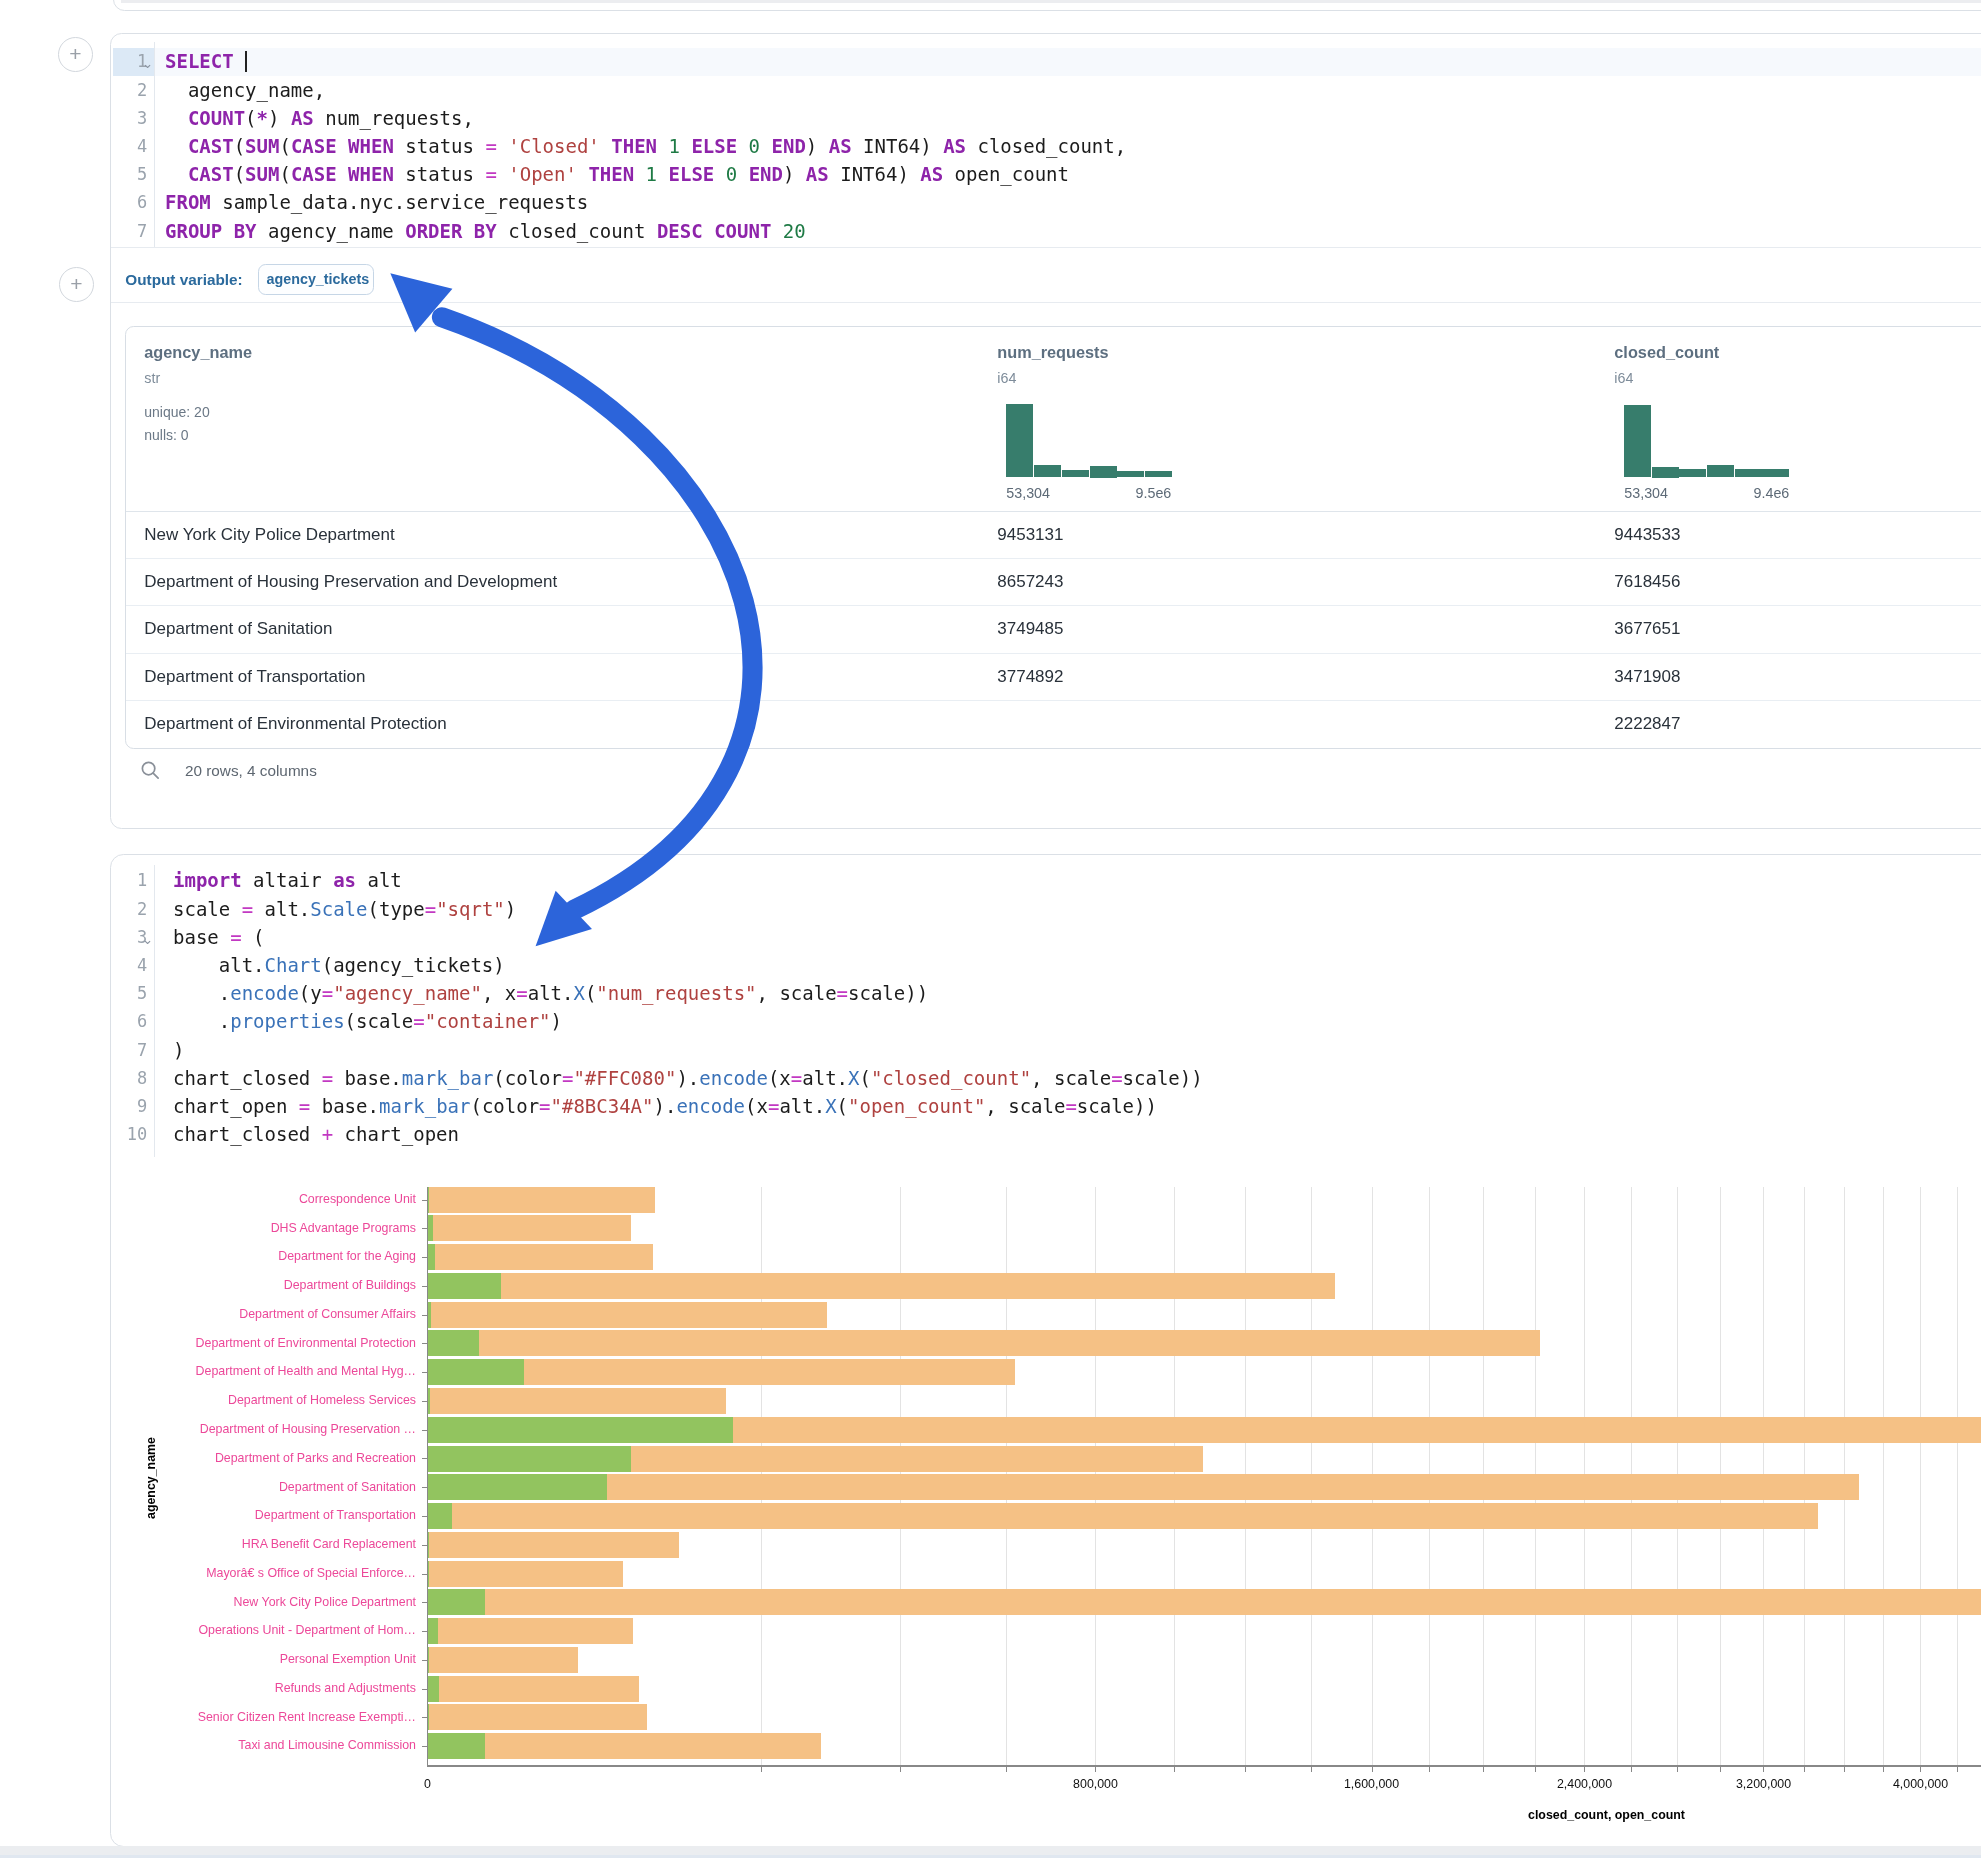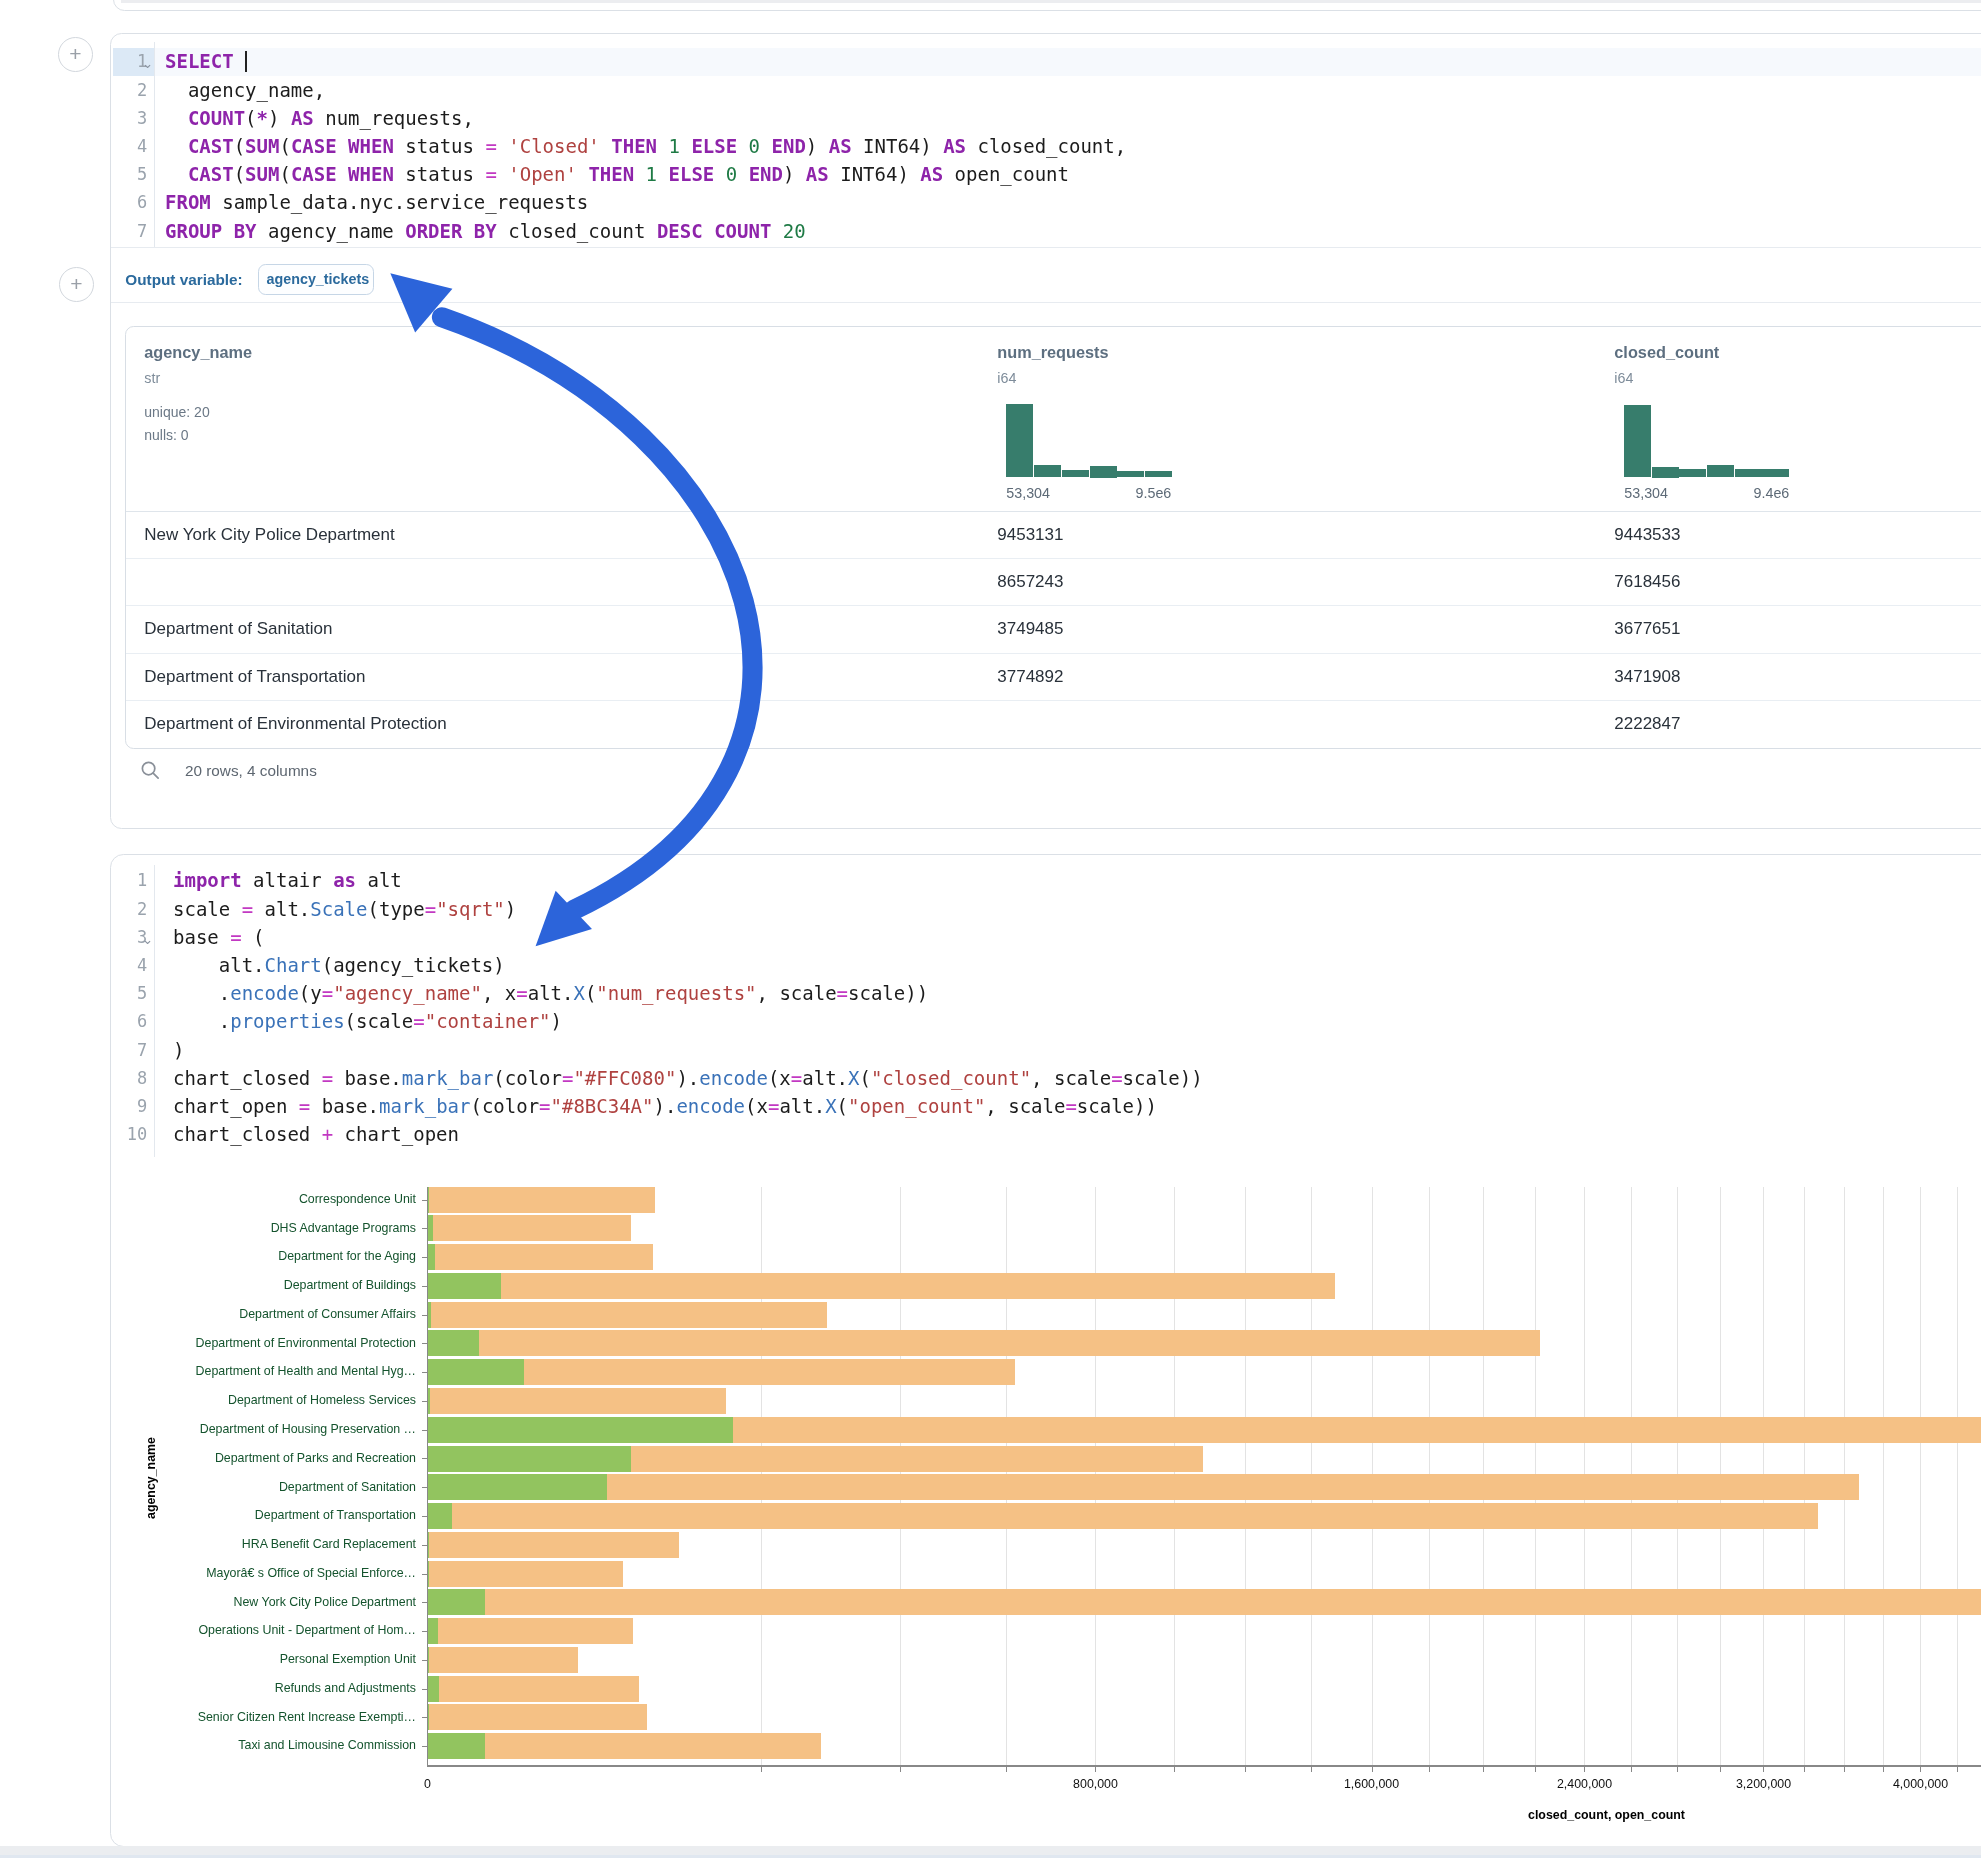--- a/index.html
+++ b/index.html
@@ -29,21 +29,21 @@
         color:#2b6a9d;font-weight:bold;font-size:14.3px;line-height:29px;padding:0 7.6px;overflow:hidden;white-space:nowrap;}
   .colname{position:absolute;font-size:16.3px;font-weight:bold;color:#5d6f80;}
   .coltype{position:absolute;font-size:14.3px;color:#7e8c9a;}
   .colmeta{position:absolute;font-size:14px;color:#6b7886;}
   .histbar{position:absolute;background:#377D6C;}
   .histlbl{position:absolute;font-size:14.3px;color:#5d6a77;}
   .cell{position:absolute;font-size:17px;color:#29313a;height:47px;line-height:47px;white-space:nowrap;}
   .footer-text{position:absolute;font-size:15.3px;color:#5d6670;}
   .bar{position:absolute;}
   .grid{position:absolute;width:1px;background:#e3e3e3;}
-  .ylab{position:absolute;font-size:12.4px;color:#14532d;text-align:right;white-space:nowrap;}
+  .ylab{position:absolute;font-size:12.4px;color:#ec4899;text-align:right;white-space:nowrap;}
   .xlab{position:absolute;font-size:12.4px;color:#111;text-align:center;white-space:nowrap;}
   .tick{position:absolute;background:#888;}
   .axtitle{position:absolute;font-size:12.4px;font-weight:bold;color:#000;white-space:nowrap;}
   svg.overlay{position:absolute;left:0;top:0;pointer-events:none;}
 </style>
 </head>
 <body>
 
 <div id="page">
 
@@ -101,20 +101,21 @@
         </div>
       <div class="hline" style="left:0;right:0;top:184px;background:#dfe5eb;"></div>
       <div id="tbl-rows">
           <div style="position: absolute; left: 0px; right: 0px; top: 184px; height: 47px;">
             <div class="cell" style="left: 18px; top: 0px;">New York City Police Department</div>
             <div class="cell" style="left: 871px; top: 0px;">9453131</div>
             <div class="cell" style="left: 1488px; top: 0px;">9443533</div>
           </div>
           <div class="hline" style="left: 0px; right: 0px; top: 231px; background: rgb(233, 238, 243);"></div>
           <div style="position: absolute; left: 0px; right: 0px; top: 231px; height: 47px;">
+            <div class="cell" style="left: 18px; top: 0px;">Department of Housing Preservation and Development</div>
             <div class="cell" style="left: 871px; top: 0px;">8657243</div>
             <div class="cell" style="left: 1488px; top: 0px;">7618456</div>
           </div>
           <div class="hline" style="left: 0px; right: 0px; top: 278px; background: rgb(233, 238, 243);"></div>
           <div style="position: absolute; left: 0px; right: 0px; top: 278px; height: 47px;">
             <div class="cell" style="left: 18px; top: 0px;">Department of Sanitation</div>
             <div class="cell" style="left: 871px; top: 0px;">3749485</div>
             <div class="cell" style="left: 1488px; top: 0px;">3677651</div>
           </div>
           <div class="hline" style="left: 0px; right: 0px; top: 326px; background: rgb(233, 238, 243);"></div>

